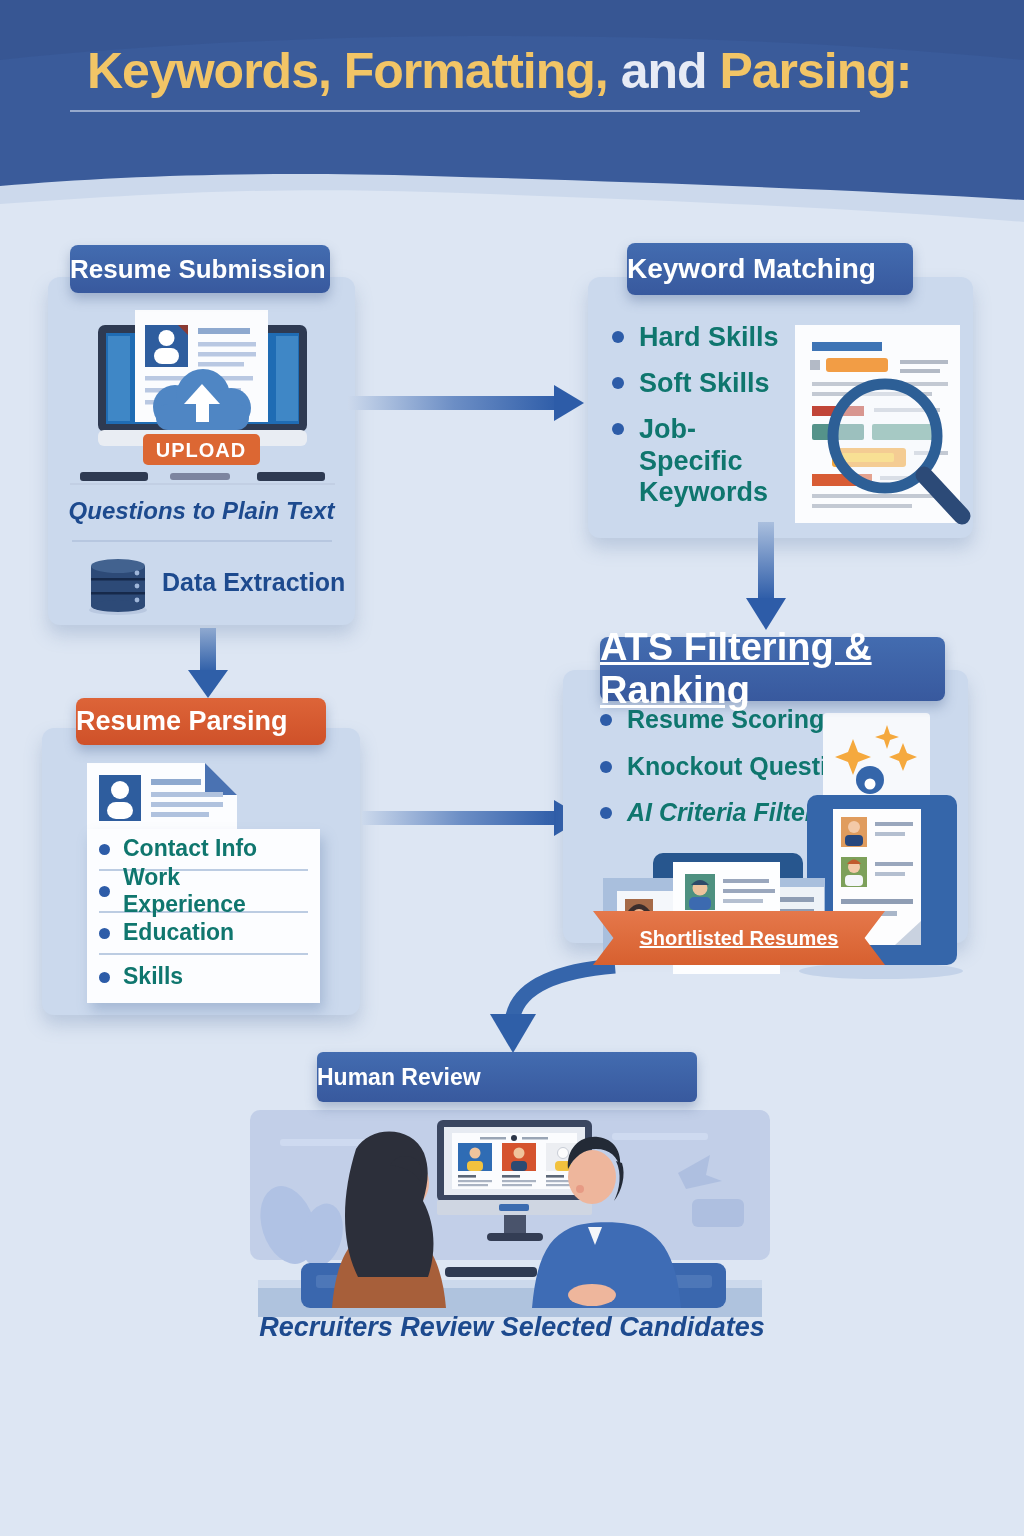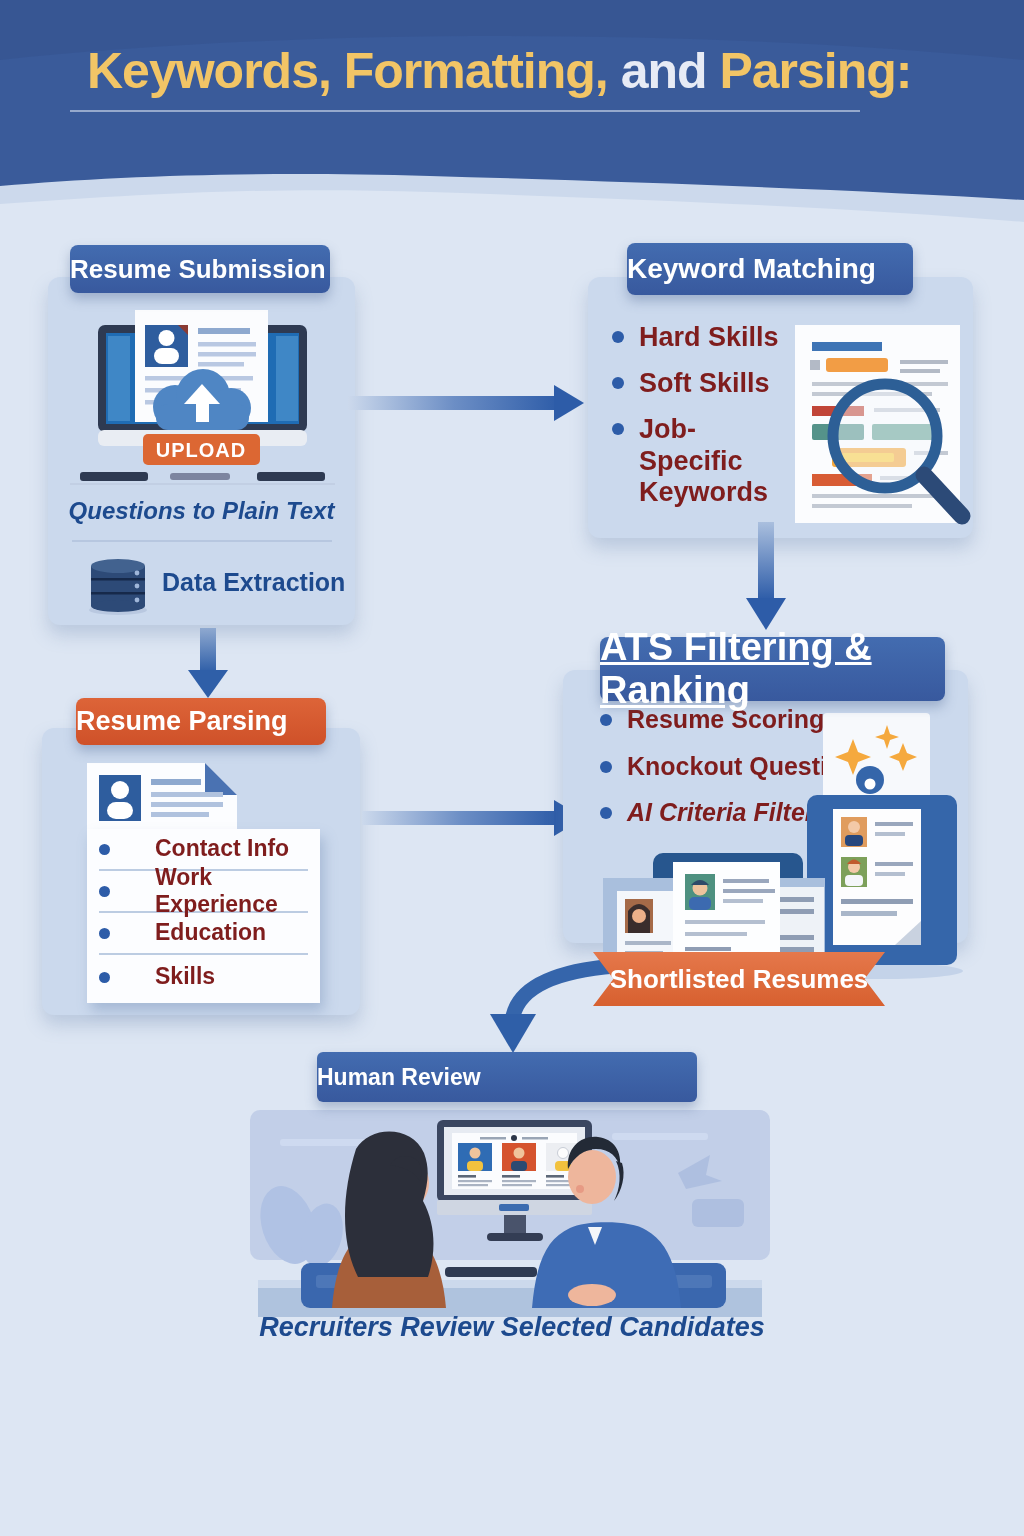--- a/index.html
+++ b/index.html
@@ -17,37 +17,37 @@
   .card{position:absolute;background:#cbd9ed;border-radius:12px;box-shadow:0 10px 18px rgba(96,126,170,.28);}
   .bar{position:absolute;border-radius:8px;display:flex;align-items:center;justify-content:flex-start;
        color:#fff;font-weight:700;box-shadow:0 6px 12px rgba(70,95,140,.35);z-index:3;}
   .bar-blue{background:linear-gradient(#436cb0,#38599e);}
   .bar-orange{background:linear-gradient(#dd6438,#cf5129);}
 
   
   .blist{position:absolute;z-index:2;}
   .brow{display:flex;align-items:flex-start;}
   .dot{width:12px;height:12px;border-radius:50%;background:#2d5ca8;flex:none;margin-right:15px;margin-top:9px;}
-  .btxt{font-weight:700;color:#7f1d1d;line-height:1.18;}
+  .btxt{font-weight:700;color:#0f766e;line-height:1.18;}
 
   
   .parse-sheet{position:absolute;left:87px;top:829px;width:233px;height:174px;background:#fcfdff;
                box-shadow:4px 8px 12px rgba(96,126,170,.35);z-index:2;}
   .parse-sheet .prow{display:flex;align-items:center;height:40px;margin:0 12px;border-bottom:2px solid #bccce2;}
   .parse-sheet .prow:last-child{border-bottom:none;height:44px;}
   .parse-sheet .dot{width:11px;height:11px;margin-top:0;margin-right:13px;}
-  .parse-sheet .btxt{font-size:23px;margin-left:32px;}
+  .parse-sheet .btxt{font-size:23px;}
 
   
-  .ribbon{position:absolute;left:593px;top:952px;width:292px;height:54px;z-index:6;
+  .ribbon{position:absolute;left:593px;top:911px;width:292px;height:54px;z-index:6;
           background:linear-gradient(#e5784b,#d7602f);
           clip-path:polygon(0 0,100% 0,93% 50%,100% 100%,0 100%,7% 50%);
           display:flex;align-items:center;justify-content:center;
-          color:#fff;font-weight:700;font-size:26px;
-          filter:drop-shadow(0 6px 6px rgba(96,126,170,.45));}
+          color:#fff;font-weight:700;font-size:20px;
+          filter:drop-shadow(0 6px 6px rgba(96,126,170,.45));text-decoration:underline;}
 
   .caption-italic{position:absolute;left:0;width:1024px;text-align:center;font-style:italic;
                   font-weight:700;color:#1d4a8e;}
 
   svg{display:block;}
   .abs{position:absolute;}
 </style>
 </head>
 <body>
 

